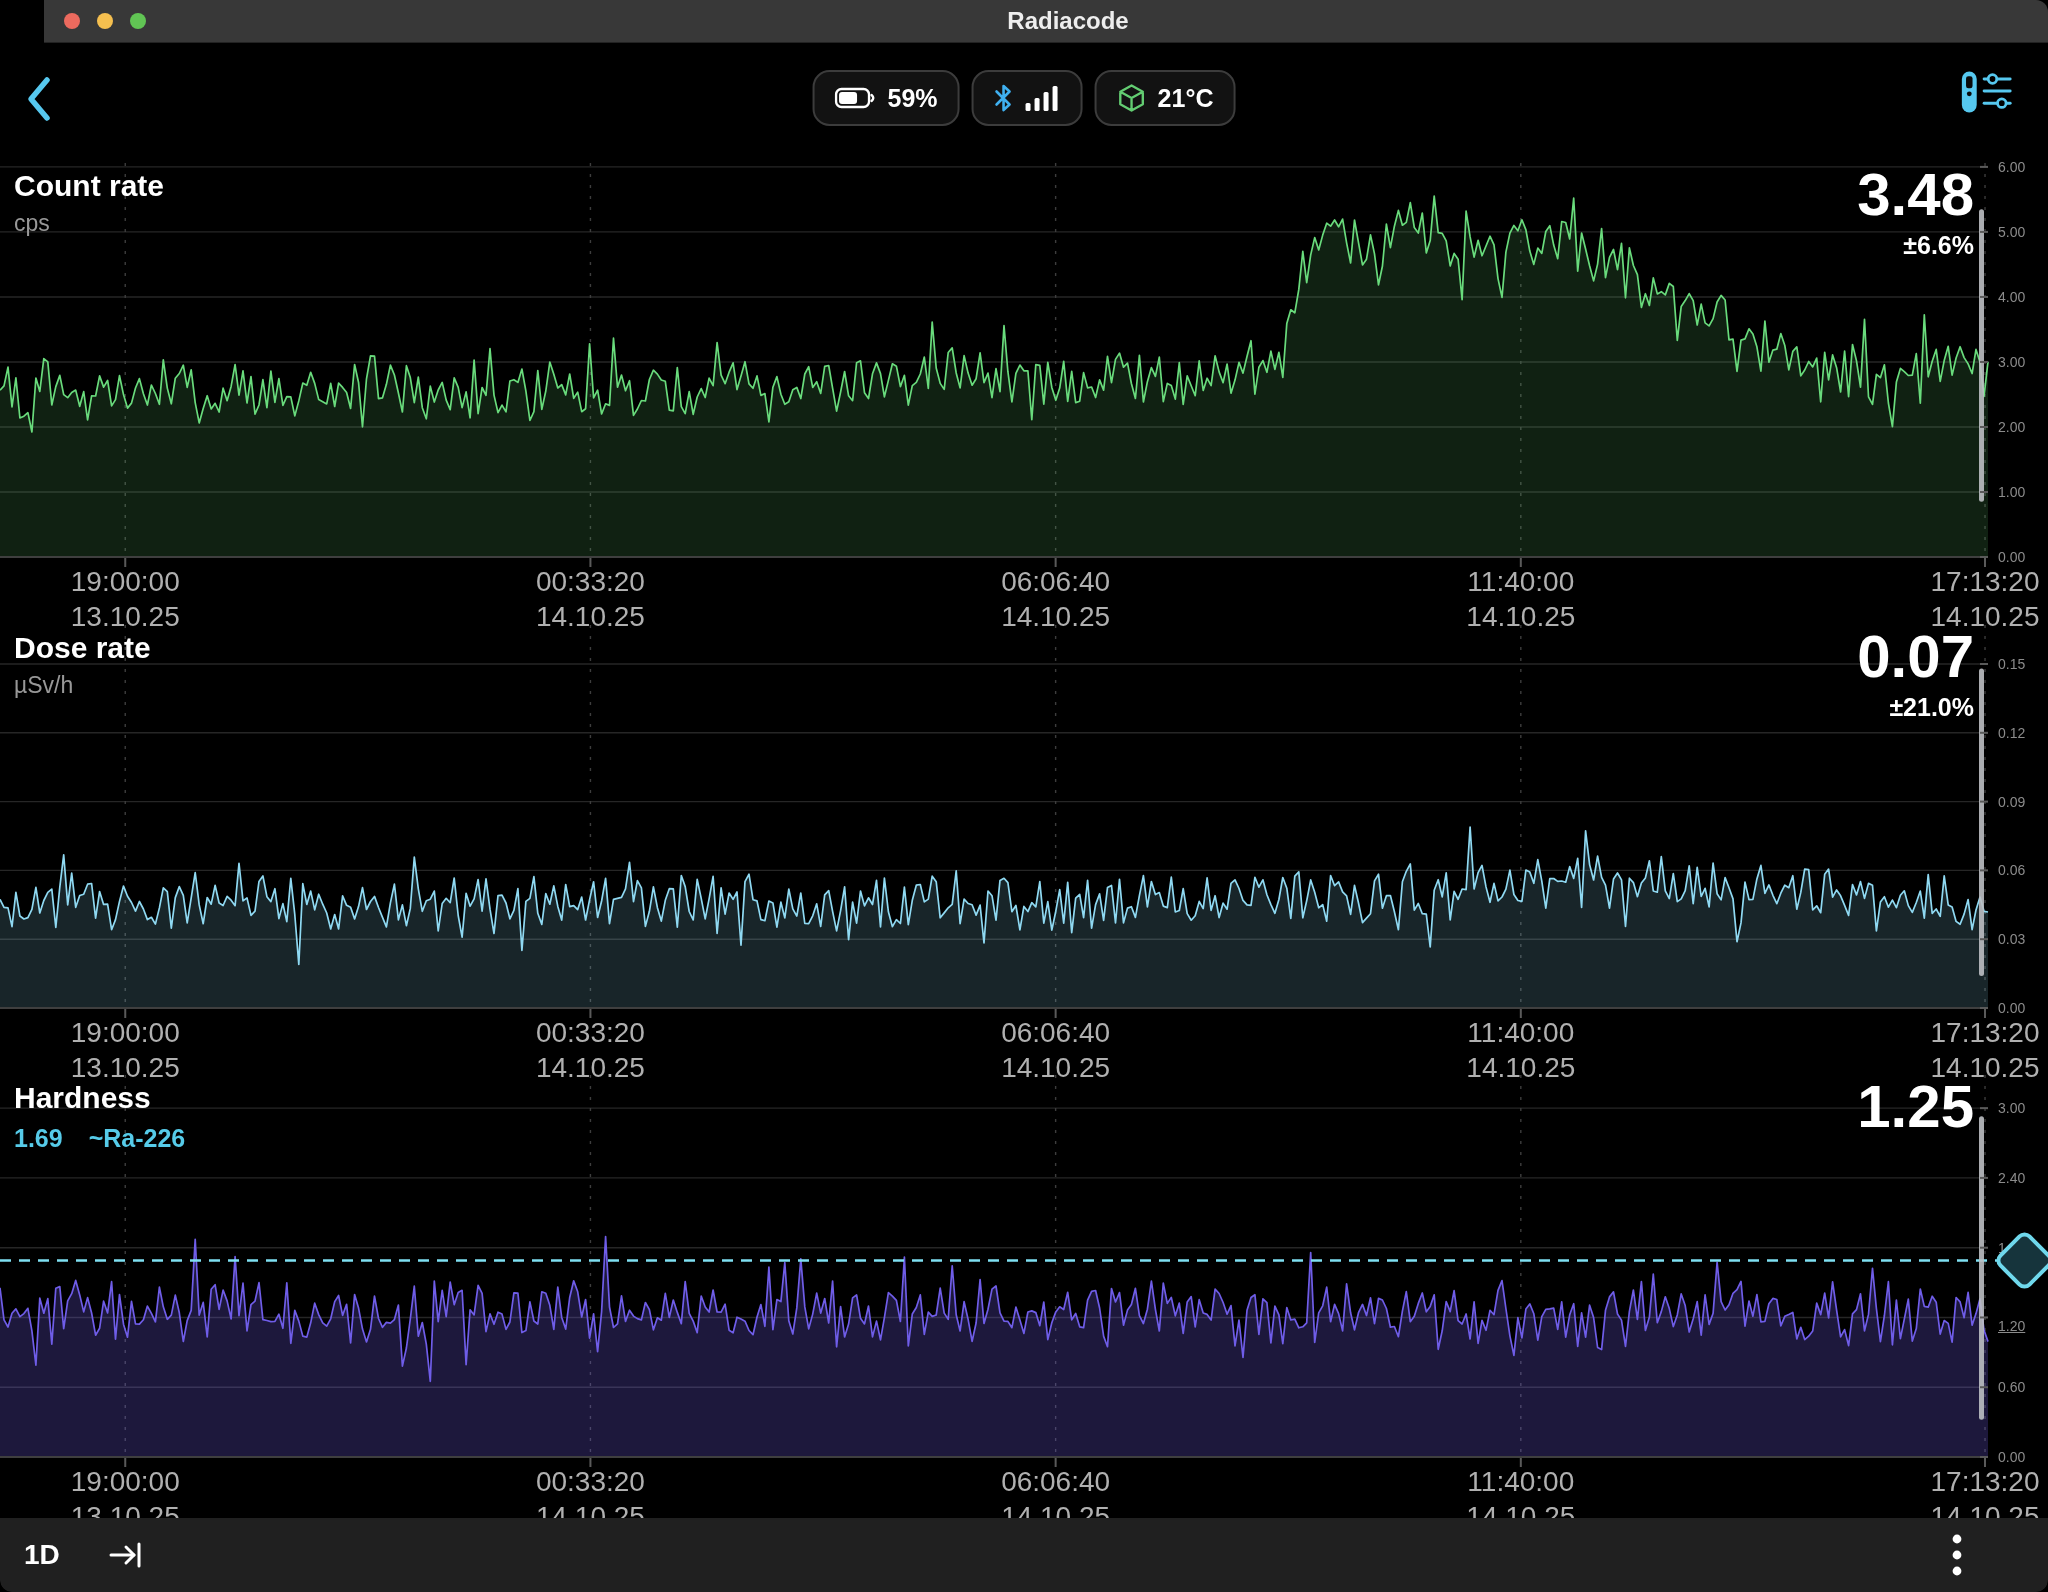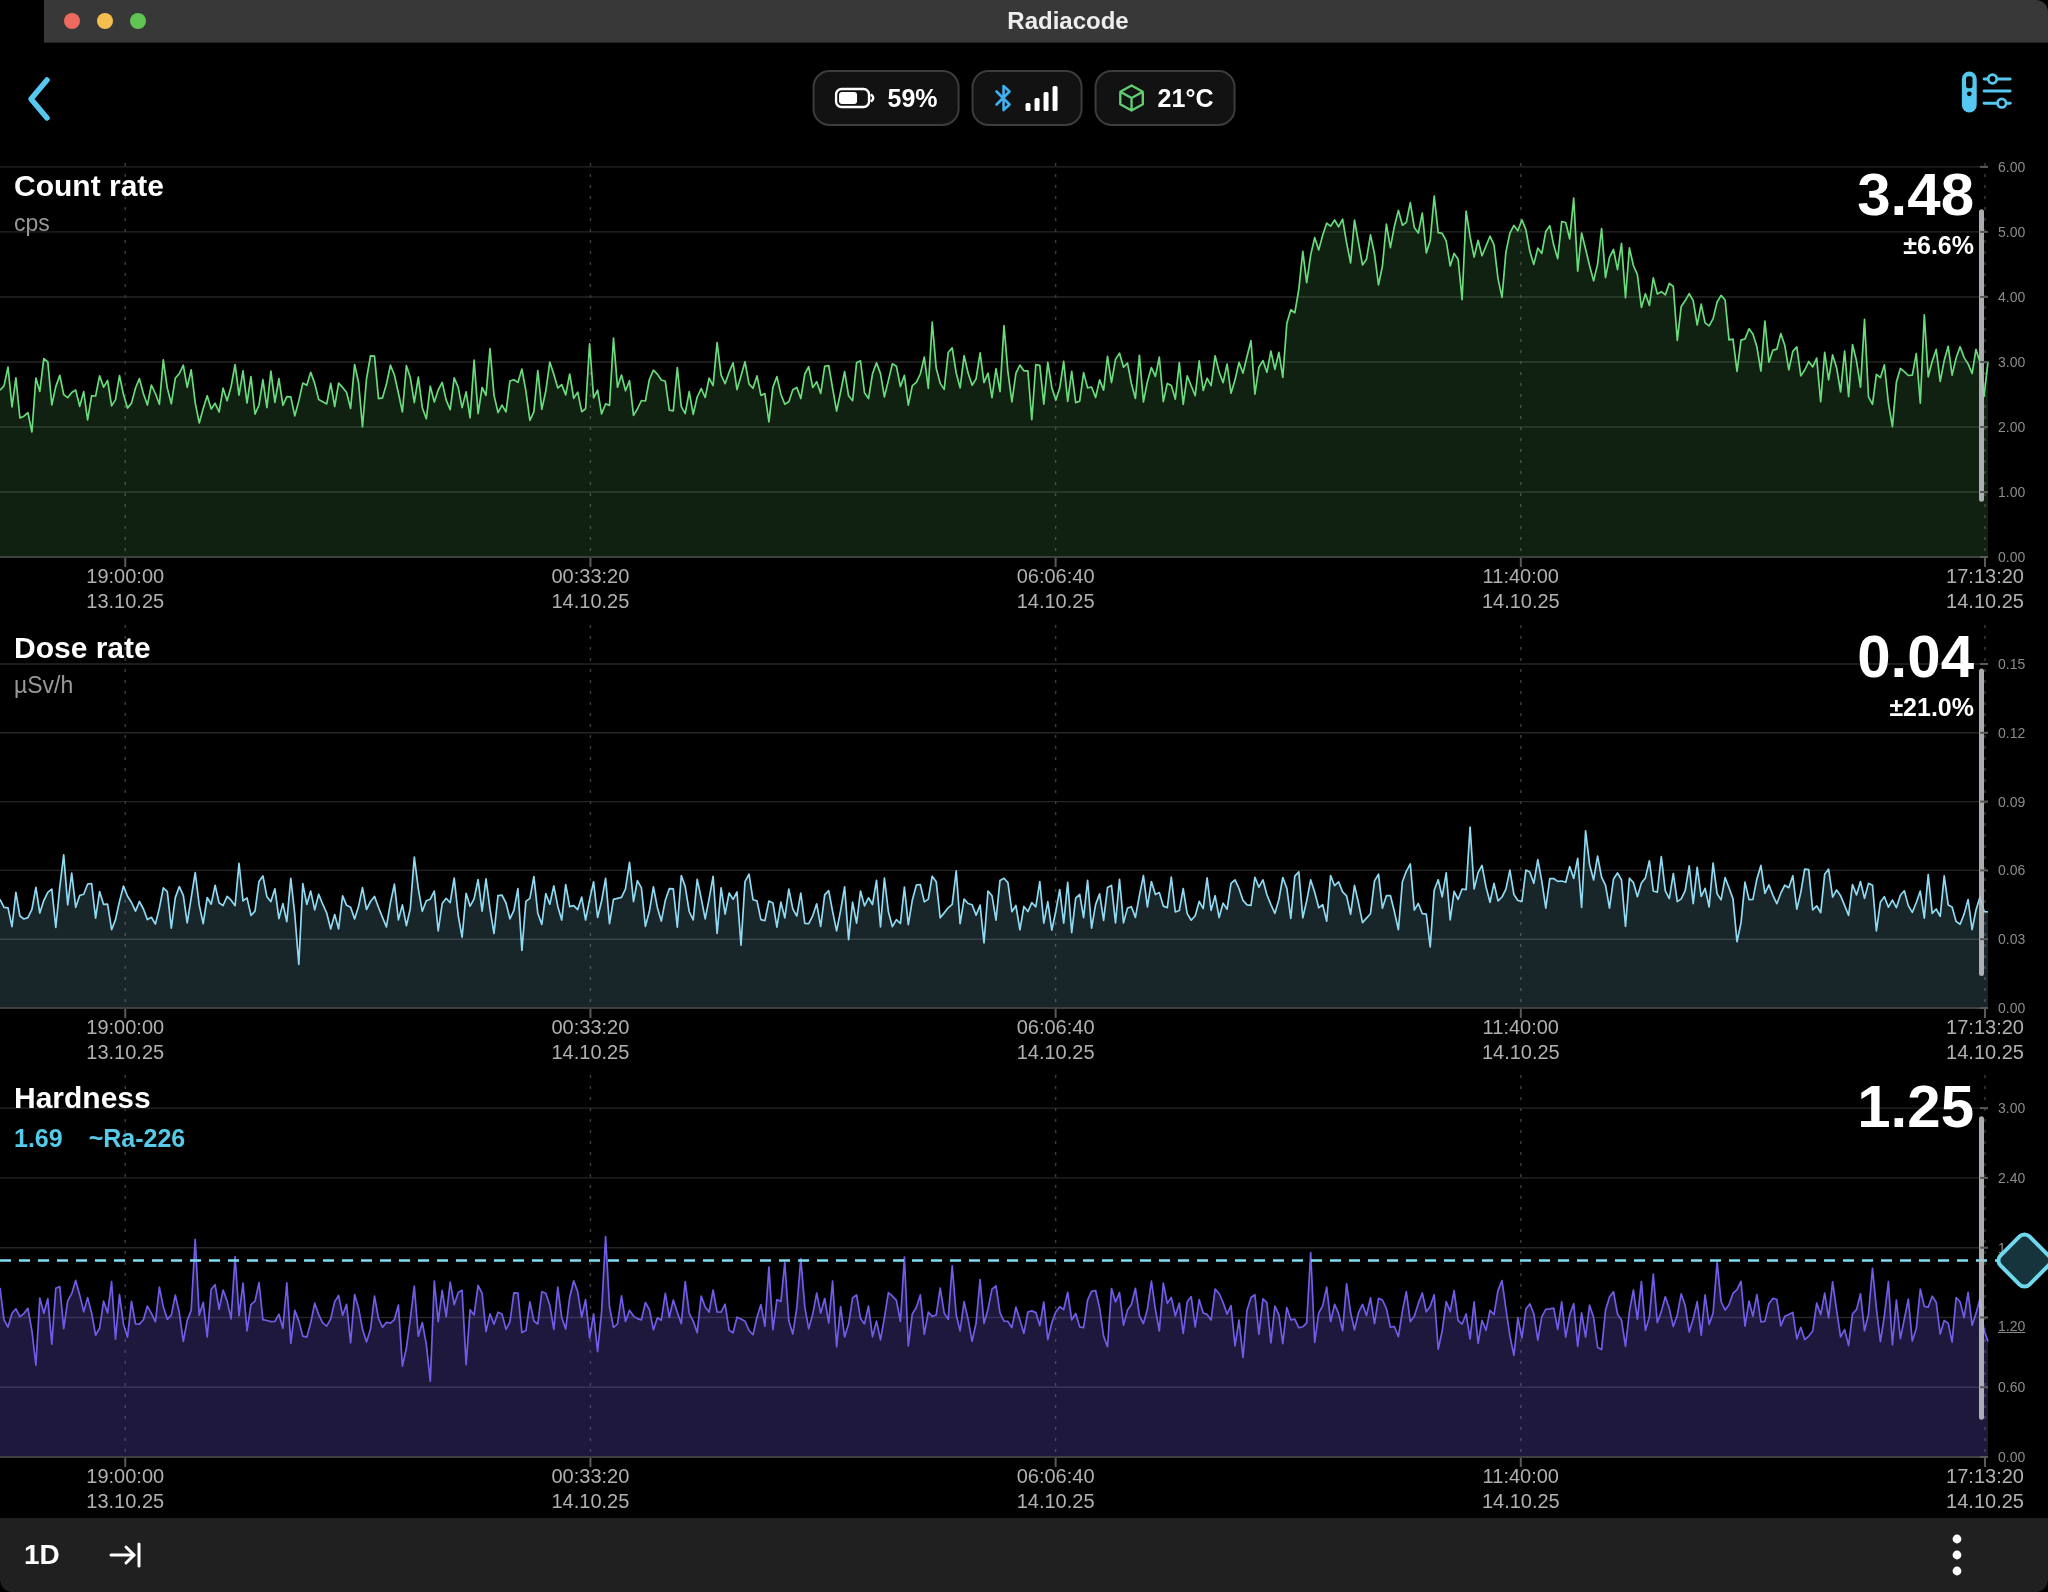--- a/index.html
+++ b/index.html
@@ -26,21 +26,21 @@
   .hdr-title{color:#fff;font-size:30px;font-weight:bold;}
   .hdr-sub{color:#989898;font-size:23px;margin-top:7px;}
   .hdr-anno{margin-top:9px;font-size:25px;font-weight:bold;color:#56cbe9;display:flex;gap:26px;}
   .val{position:absolute;right:14px;top:2px;text-align:right;z-index:3;}
   .big-val{color:#fff;font-size:60px;font-weight:bold;line-height:1.0;}
   .unc{color:#fff;font-size:25px;font-weight:bold;margin-top:6px;}
   .yticks{position:absolute;left:calc(100% + 10px);top:0;width:50px;height:100%;z-index:2;}
   .yticks span{position:absolute;transform:translateY(-50%);color:#8b8b8b;font-size:14px;}
   .xticks{position:absolute;top:calc(100% + 7px);left:0;width:100%;}
   .xticks .xt{position:absolute;transform:translateX(-50%);text-align:center;color:#b0b0b0;
-    font-size:20px;line-height:1.25;white-space:nowrap;}
+    font-size:28px;line-height:1.25;white-space:nowrap;}
   .ref-marker{position:absolute;width:37px;height:37px;border:4px solid #6fd8ec;background:#16343c;
     border-radius:9px;transform:rotate(45deg);z-index:4;}
   
   .bottombar{position:absolute;left:0;top:1518px;width:100%;height:74px;background:#202020;
     border-radius:0 0 12px 12px;display:flex;align-items:center;}
   .range-btn{color:#ffffff;font-size:28px;font-weight:bold;margin-left:24px;cursor:pointer;}
   .jump-btn{margin-left:46px;cursor:pointer;width:40px;height:40px;}
   .menu-btn{position:absolute;right:84px;top:50%;transform:translateY(-50%);width:14px;height:46px;cursor:pointer;}
 </style>
 </head>
@@ -203,21 +203,21 @@
         <line x1="1980" y1="176.5928143712575" x2="1988" y2="176.5928143712575" stroke="#5a5a5a" stroke-width="2"></line>
         <line x1="1980" y1="245.39520958083835" x2="1988" y2="245.39520958083835" stroke="#5a5a5a" stroke-width="2"></line>
         <line x1="1980" y1="314.1976047904192" x2="1988" y2="314.1976047904192" stroke="#5a5a5a" stroke-width="2"></line>
         <line x1="1980" y1="383" x2="1988" y2="383" stroke="#5a5a5a" stroke-width="2"></line>
       </svg>
     <div class="hdr">
       <div class="hdr-title">Dose rate</div>
       <div class="hdr-sub">µSv/h</div>
     </div>
     <div class="val">
-      <div class="big-val">0.04</div>
+      <div class="big-val">0.07</div>
       <div class="unc">±21.0%</div>
     </div>
     <div class="yticks">
         <span style="top: 38.988px;">0.15</span>
         <span style="top: 107.79px;">0.12</span>
         <span style="top: 176.593px;">0.09</span>
         <span style="top: 245.395px; text-align: right;">0.06</span>
         <span style="top: 314.198px;">0.03</span>
         <span style="top: 383px;">0.00</span>
       </div>

